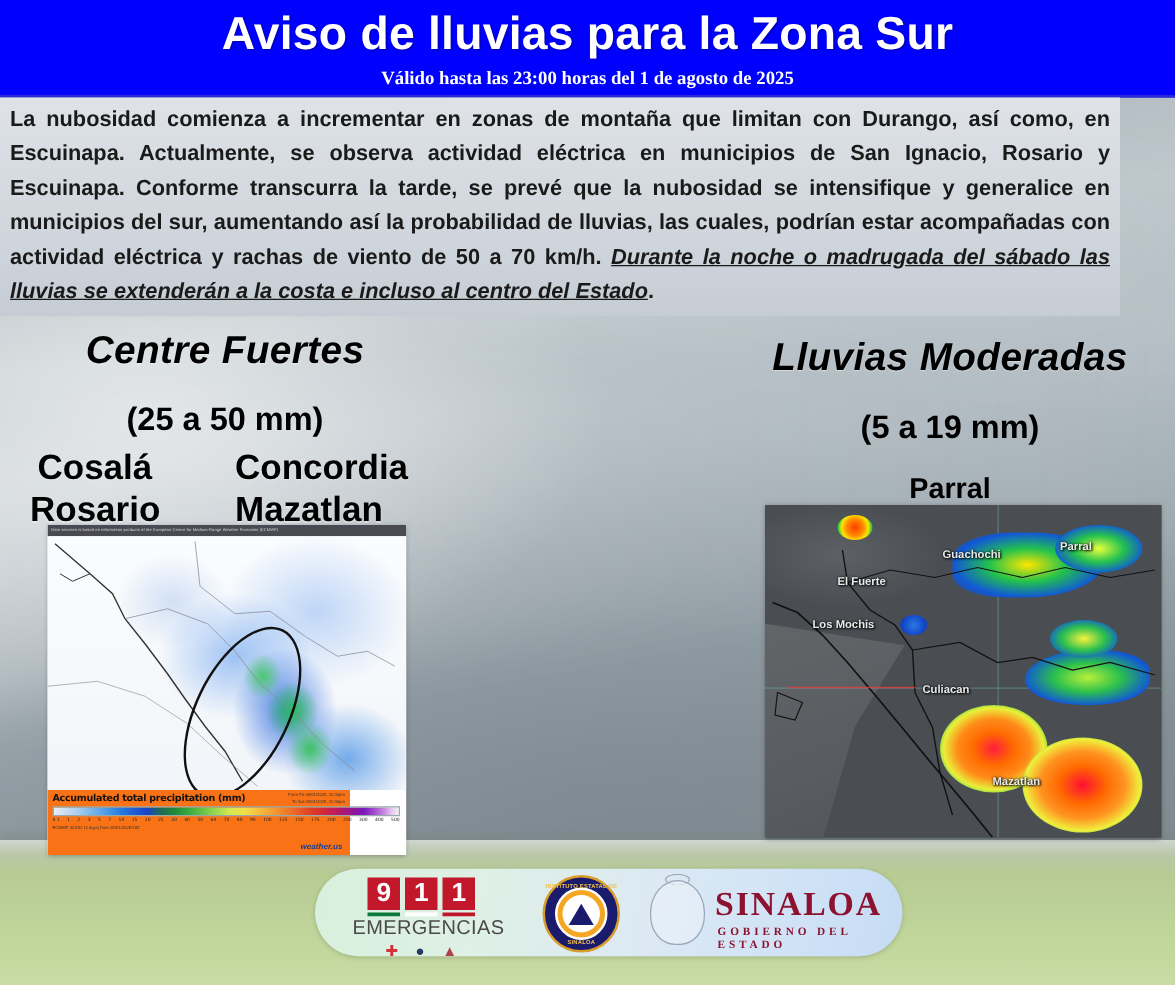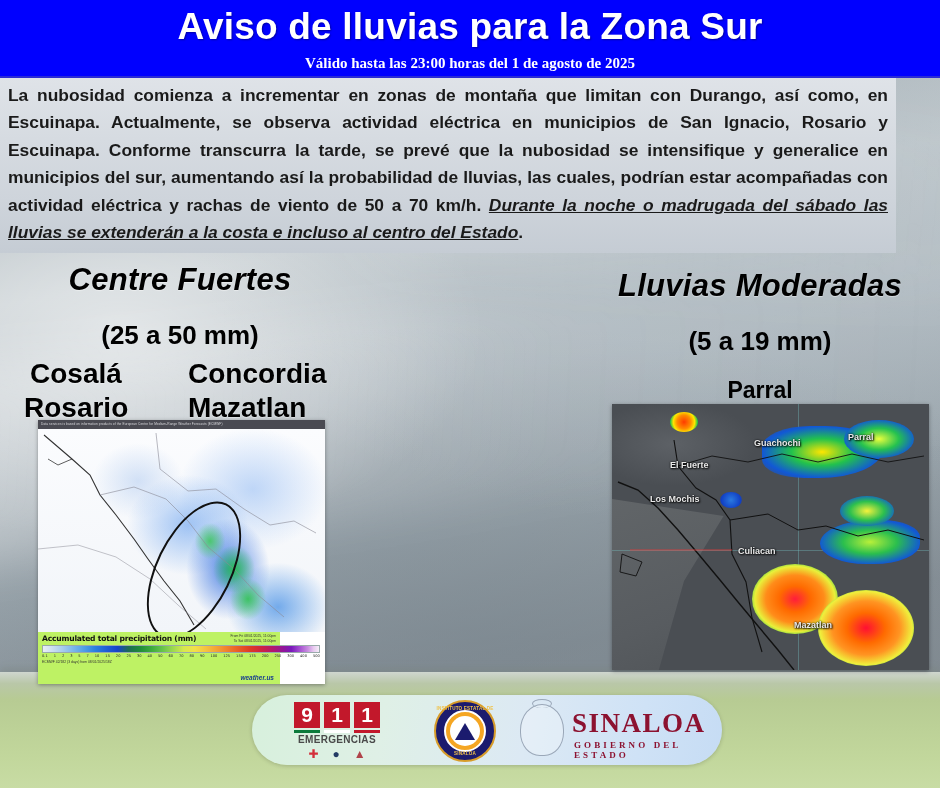--- a/index.html
+++ b/index.html
@@ -125,21 +125,21 @@
   .pm-coast {
     position:absolute; left:0; top:9px; width:287px; height:203px;
   }
   .pm-ellipse {
     position:absolute; left:118px; top:76px; width:76px; height:148px;
     border:2.4px solid #111; border-radius:50%;
     transform:rotate(26deg);
   }
   .pm-legendbox {
     position:absolute; left:0; top:212px; width:242px; height:52px;
-    background:#bef264; padding:2px 4px 0 4px;
+    background:#f97316; padding:2px 4px 0 4px;
   }
   .pm-legend-title {
     font-family:"DejaVu Sans", sans-serif;
     font-size:7.6px; font-weight:bold; color:#111; letter-spacing:-0.2px;
   }
   .pm-legend-stamp {
     position:absolute; right:4px; top:2px; font-size:3.4px; color:#333;
     text-align:right; line-height:5px;
   }
   .pm-bar {
@@ -207,21 +207,21 @@
   }
   .digits { display:flex; gap:4px; justify-content:center; }
   .digit {
     width:26px; height:26px; background:#c2182b; color:#fff;
     font-size:21px; font-weight:bold; line-height:26px; text-align:center;
     font-family:"Liberation Sans", sans-serif;
   }
   .tricolor { display:flex; gap:4px; justify-content:center; margin-top:2px; }
   .tri { width:26px; height:3px; }
   .emerg-text {
-    font-size:10px; font-weight:bold; color:#4a4a4a; letter-spacing:0.3px;
+    font-size:16px; font-weight:normal; color:#4a4a4a; letter-spacing:0.3px;
     margin-top:1px;
   }
   .mini-icons { display:flex; gap:14px; justify-content:center; margin-top:2px; font-size:12px; }
 
   .pcseal {
     position:absolute; left:434px; top:700px; width:62px; height:62px;
     border-radius:50%; background:#1b1b6e;
     border:2px solid #d79c2a; display:flex; align-items:center; justify-content:center;
   }
   .pcseal-inner {

